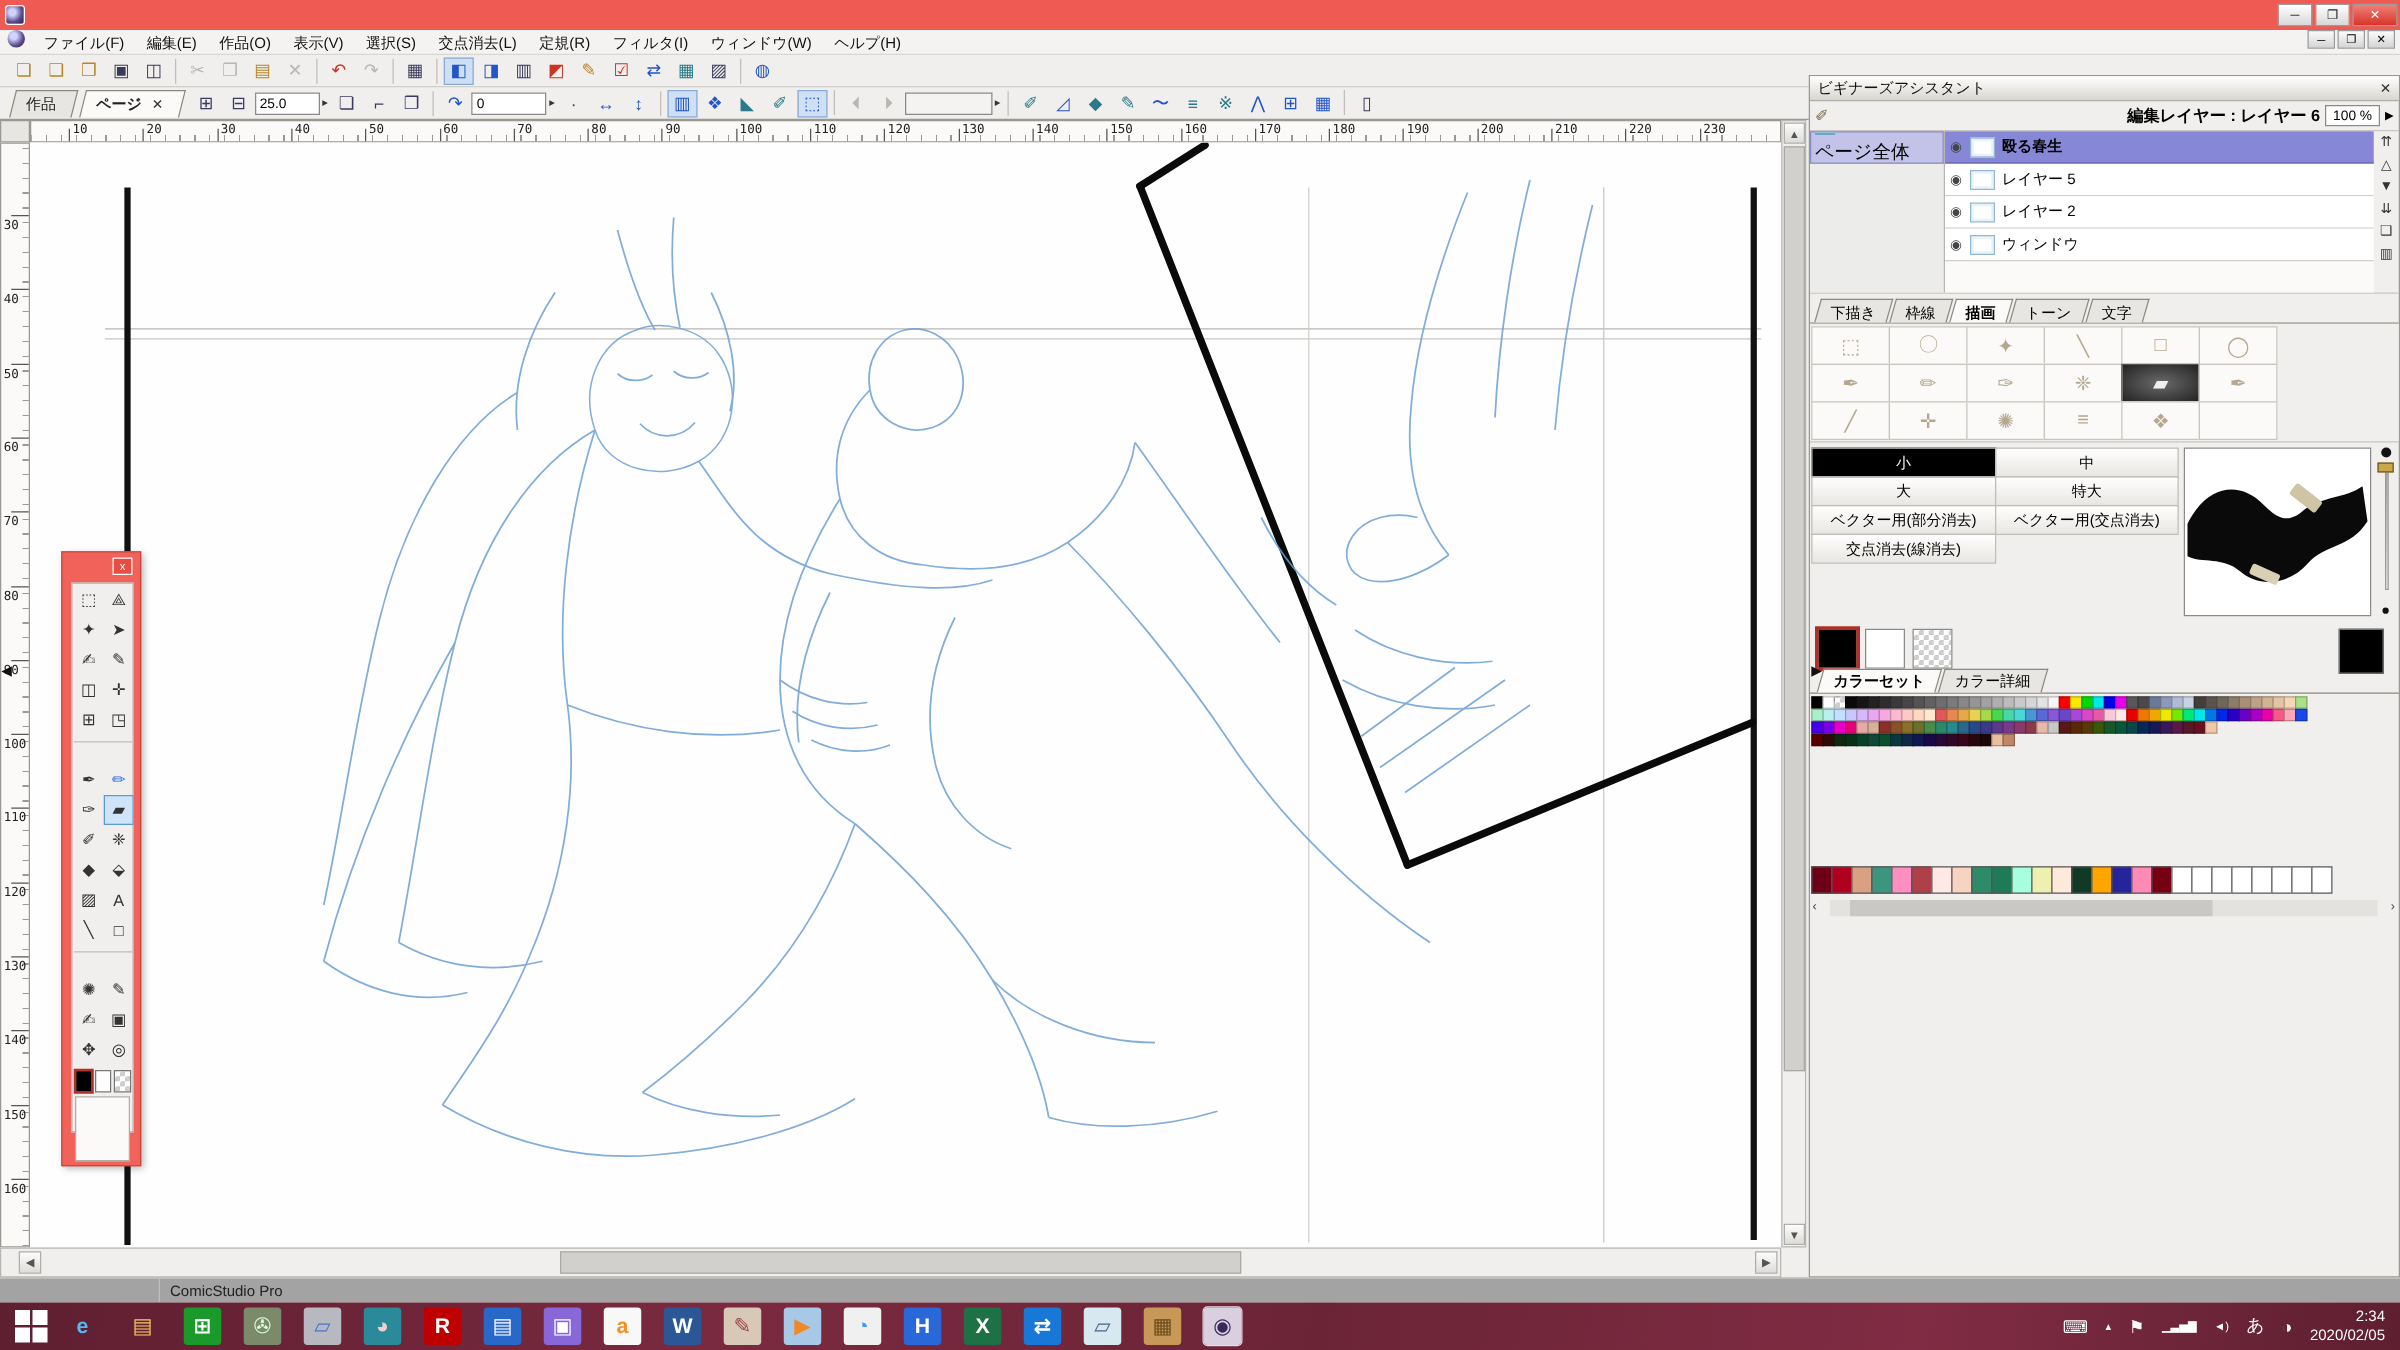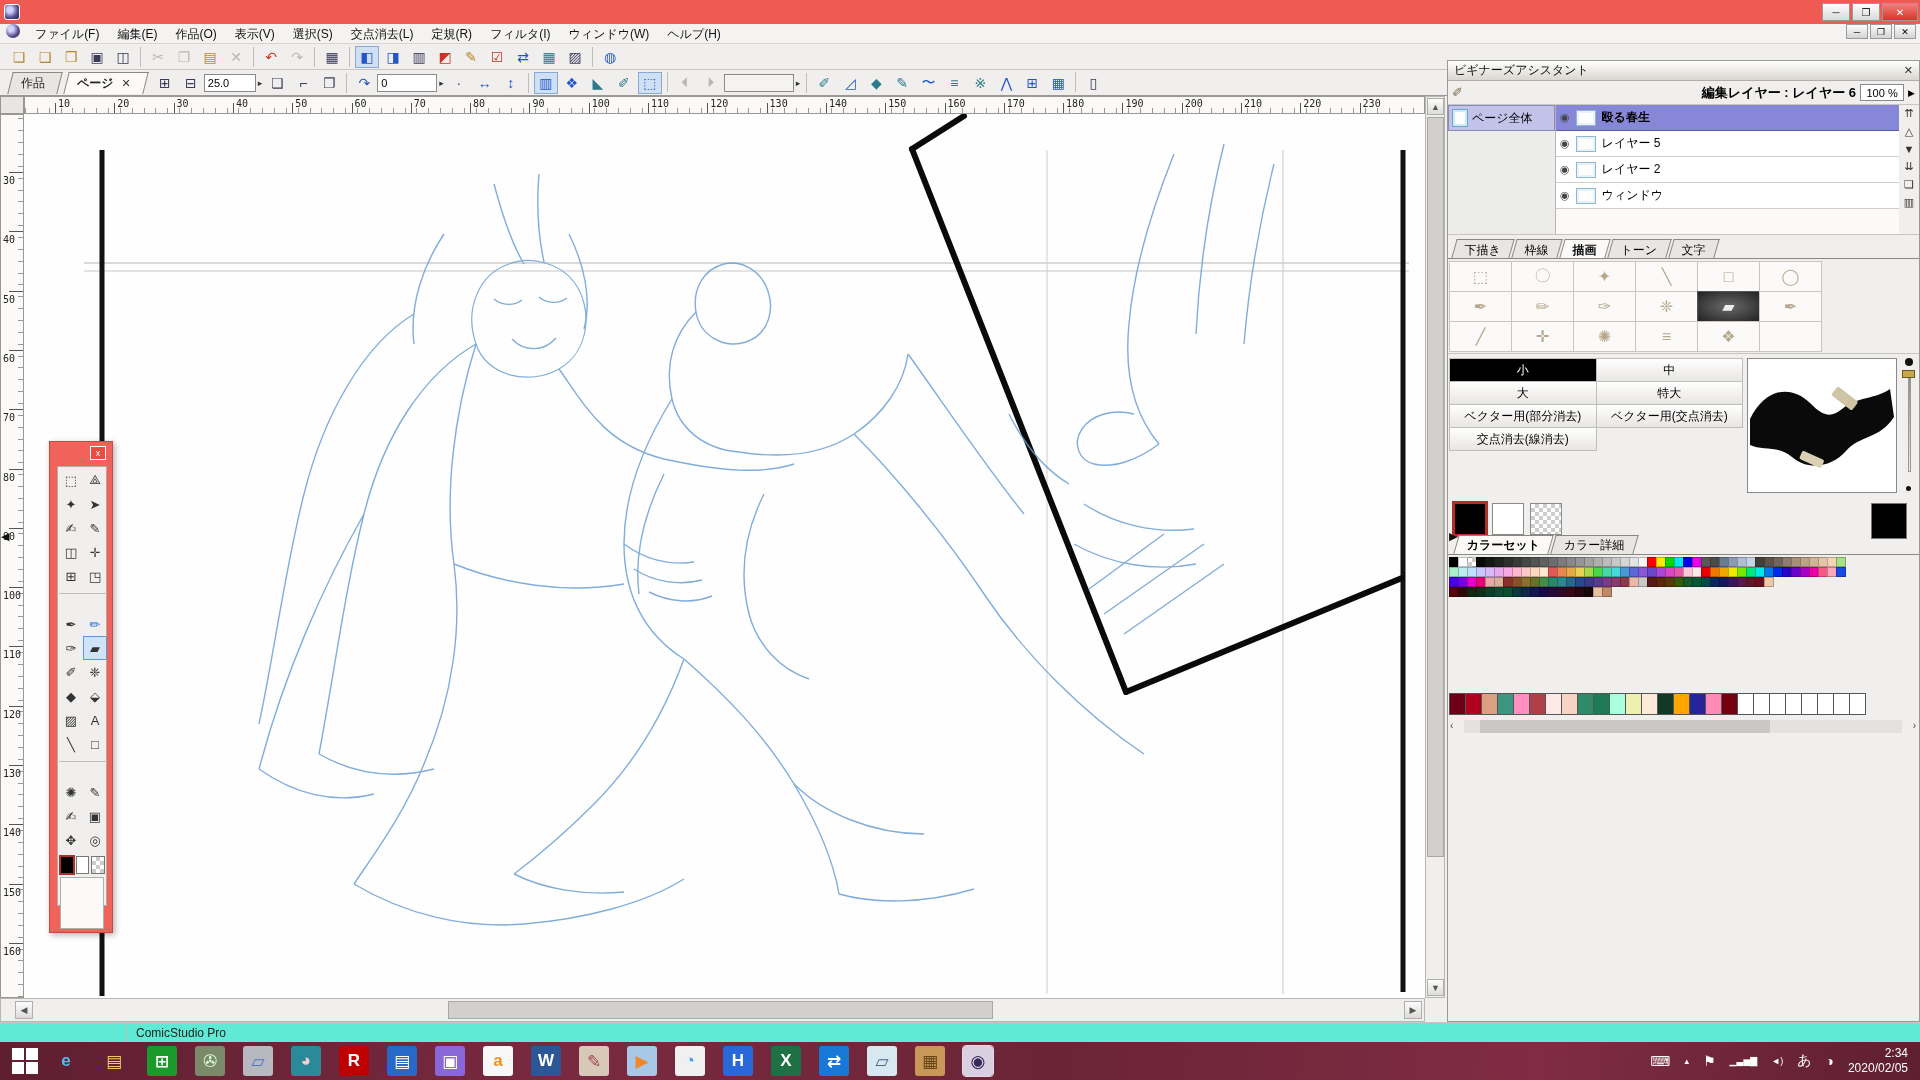--- a/index.html
+++ b/index.html
@@ -56,37 +56,37 @@
   .rtick { position:absolute; background:#555; }
   #canvas { position:absolute; left:24px; top:114px; width:1401px; height:884px; background:#fefefe; overflow:hidden; }
 
   
   .sb { background:#f0efed; border:1px solid #b8b6b2; position:absolute; }
   .sb-arrow { position:absolute; display:flex; align-items:center; justify-content:center; font-size:9px; color:#555;
     background:linear-gradient(#fcfcfc,#dcdcda); border:1px solid #b0aeaa; }
   .sb-thumb { position:absolute; background:#d2d0cc; border:1px solid #aaa8a4; }
 
   
-  #statusbar { position:absolute; left:0; top:1022px; width:1920px; height:20px; background:#5eead4; border-top:1px solid #c8c6c2;padding-left:43px; }
+  #statusbar { position:absolute; left:0; top:1022px; width:1920px; height:20px; background:#a3a3a3; border-top:1px solid #c8c6c2;padding-left:43px; }
   #statusbar .seg { position:absolute; left:0; top:0; width:128px; height:19px; border-right:1px solid #c0beba; }
   #status-text { position:absolute; left:136px; top:3px; color:#222; }
 
   
   #panel { position:absolute; left:1447px; top:60px; width:473px; height:962px; background:#f0efed; border:1px solid #9a9892; }
   #panel-header { height:20px; background:linear-gradient(#ffffff,#d8d6d0); border-bottom:1px solid #b0aeaa;
     display:flex; align-items:center; padding:0 6px; }
   #panel-header .ttl { font-size:12px; color:#111; }
   #panel-header .pclose { margin-left:auto; font-size:11px; color:#333; }
   #editbar { height:24px; display:flex; align-items:center; padding:0 4px; border-bottom:1px solid #c8c6c2; }
   #editbar .pen { font-size:13px; color:#7a6a4a; }
   #editbar .lbl { margin-left:auto; font-weight:bold; font-size:13px; }
   #editbar .opacity { width:44px; height:17px; border:1px solid #8a8a8a; background:#fff; font-size:11px; text-align:center; margin:0 4px; }
   #layers-wrap { display:flex; height:130px; border-bottom:1px solid #c8c6c2; }
   #page-col { width:108px; border-right:1px solid #b8b6b2; background:#ececea; }
-  #page-all { height:26px; background:#c3c3ea; border:1px solid #8a8ac0; display:flex; align-items:center; gap:4px; padding:0 3px; font-size:12px; }
+  #page-all { height:26px; background:#c3c3ea; border:1px solid #8a8ac0; display:flex; gap:4px; padding:0 3px; font-size:15px;flex-direction:column; }
   #page-all .pthumb { width:16px; height:18px; background:#fff; border:1px solid #6aa8c8; box-shadow:inset 0 0 0 2px #cfeaf4; }
   #layer-list { flex:1; background:#fbfaf8; }
   .layer-row { height:26px; display:flex; align-items:center; gap:6px; padding:0 4px; border-bottom:1px solid #d0cec8; background:#fff; }
   .layer-row.selected { background:#8787d7; border-bottom:1px solid #5a5aa8; font-weight:bold; }
   .layer-row .eye { font-size:11px; color:#444; }
   .layer-row .thumb { width:20px; height:16px; background:#fff; border:1px solid #90b8d0; box-shadow:inset 0 0 0 2px #e8f2f8; }
   #layer-btns { width:20px; display:flex; flex-direction:column; align-items:center; padding-top:2px; gap:5px; font-size:11px; color:#333; }
   
   #tool-tabs { display:flex; padding:4px 4px 0 6px; gap:2px; border-bottom:1px solid #8a887f; height:24px; }
   .ttab { padding:2px 10px; border:1px solid #8a887f; border-bottom:none; background:#e8e6e2; transform:skewX(-16deg); font-size:12px; }

